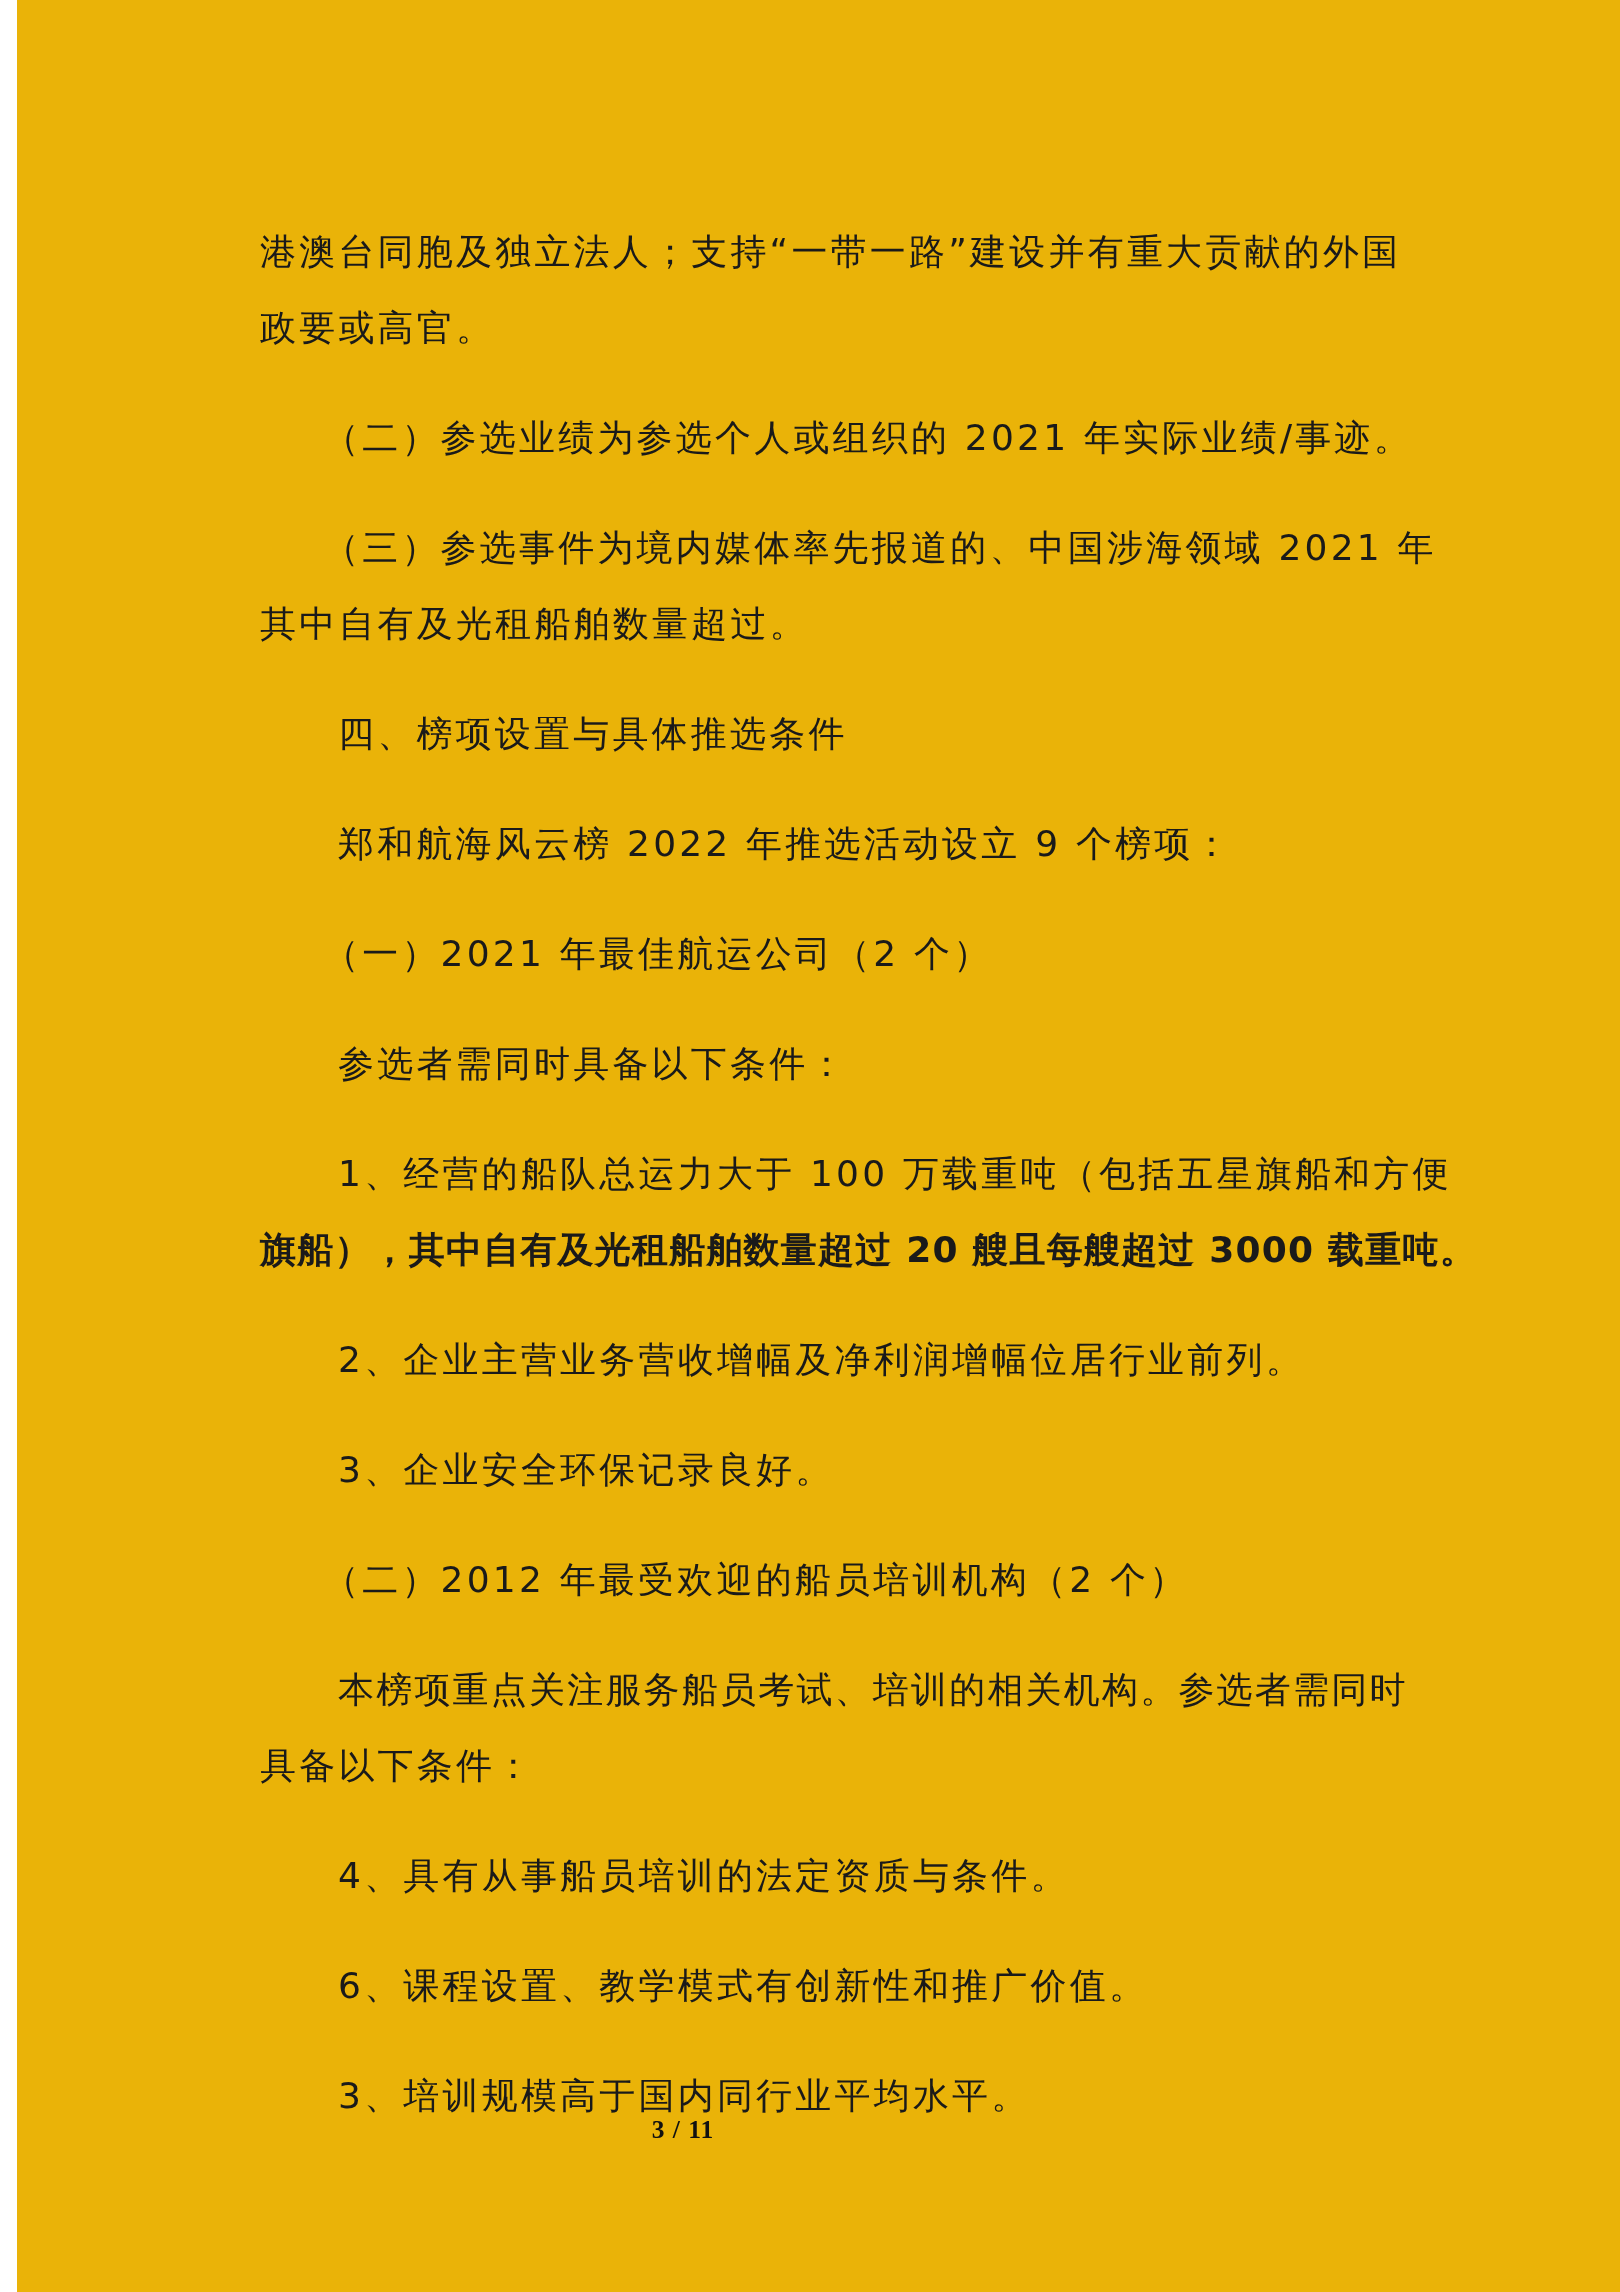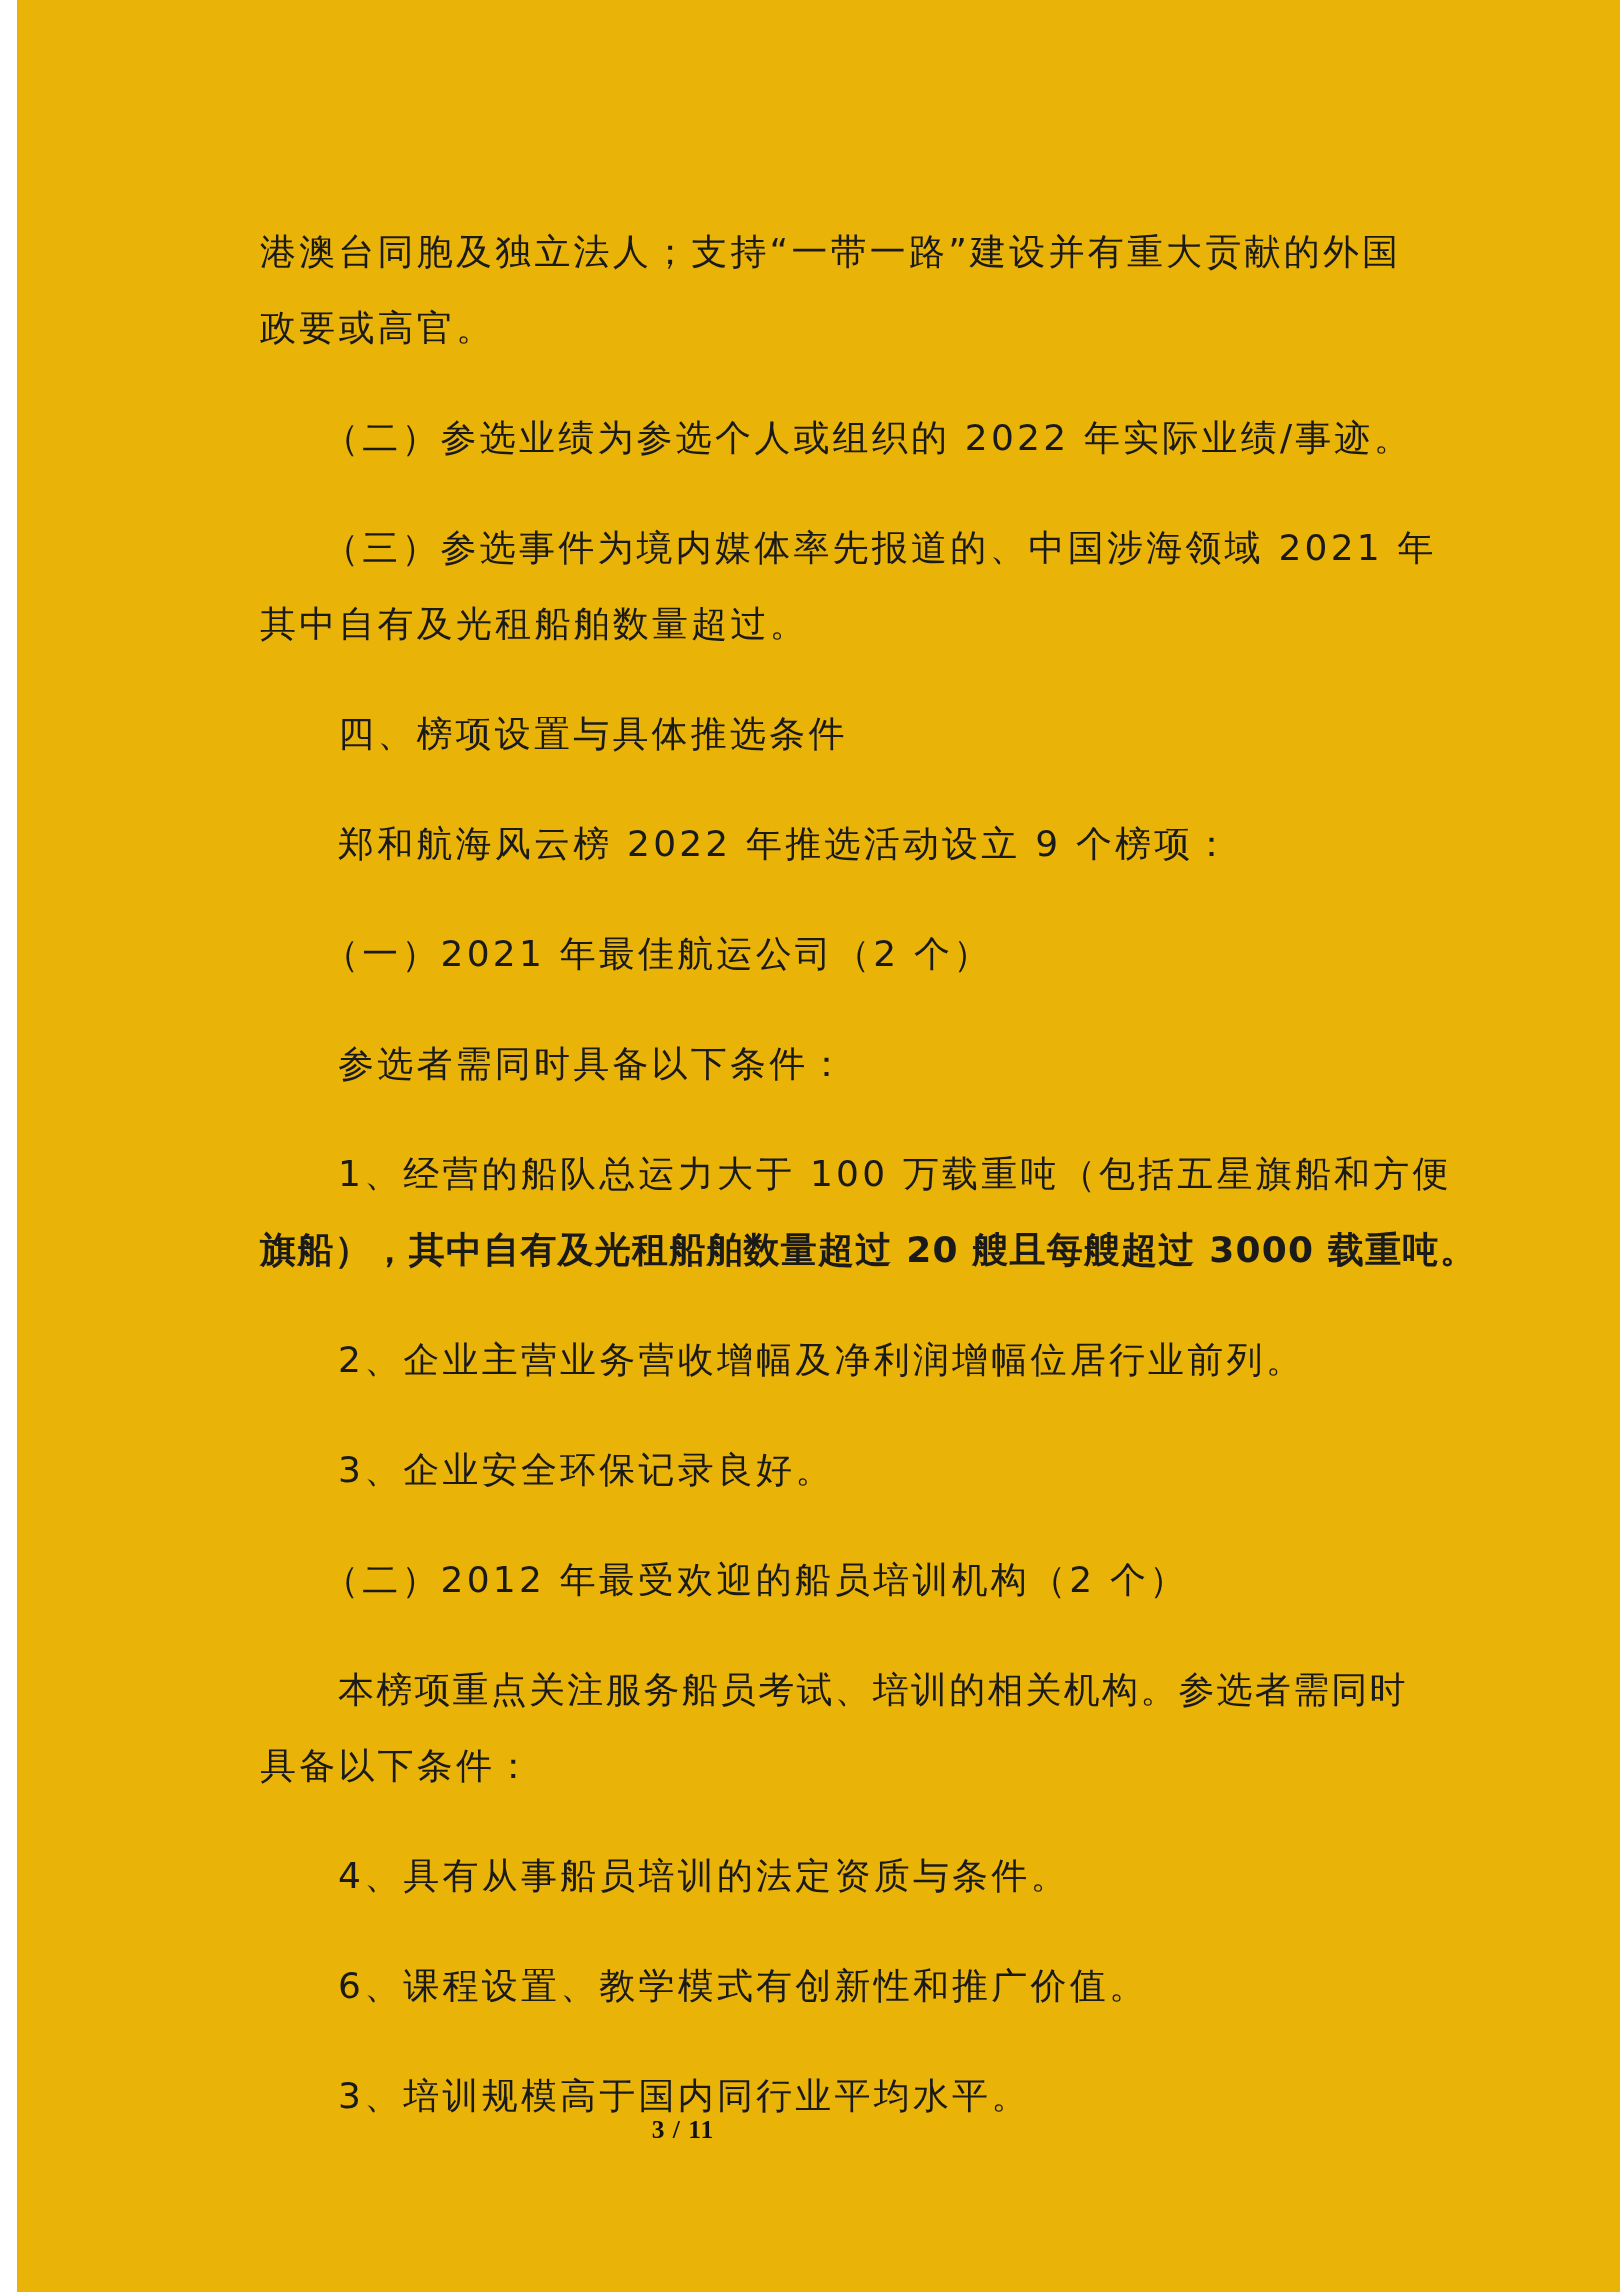--- a/index.html
+++ b/index.html
@@ -59,21 +59,21 @@
 <body>
 
 <div class="page">
   <div class="content">
 
     <div class="line">港澳台同胞及独立法人；支持“一带一路”建设并有重大贡献的外国</div>
     <div class="line">政要或高官。</div>
 
     <div class="gap"></div>
 
-    <div class="line indent-paren">（二）参选业绩为参选个人或组织的 2022 年实际业绩/事迹。</div>
+    <div class="line indent-paren">（二）参选业绩为参选个人或组织的 2021 年实际业绩/事迹。</div>
 
     <div class="gap"></div>
 
     <div class="line indent-paren">（三）参选事件为境内媒体率先报道的、中国涉海领域 2021 年</div>
     <div class="line">其中自有及光租船舶数量超过。</div>
 
     <div class="gap"></div>
 
     <div class="line heading">四、榜项设置与具体推选条件</div>
 

